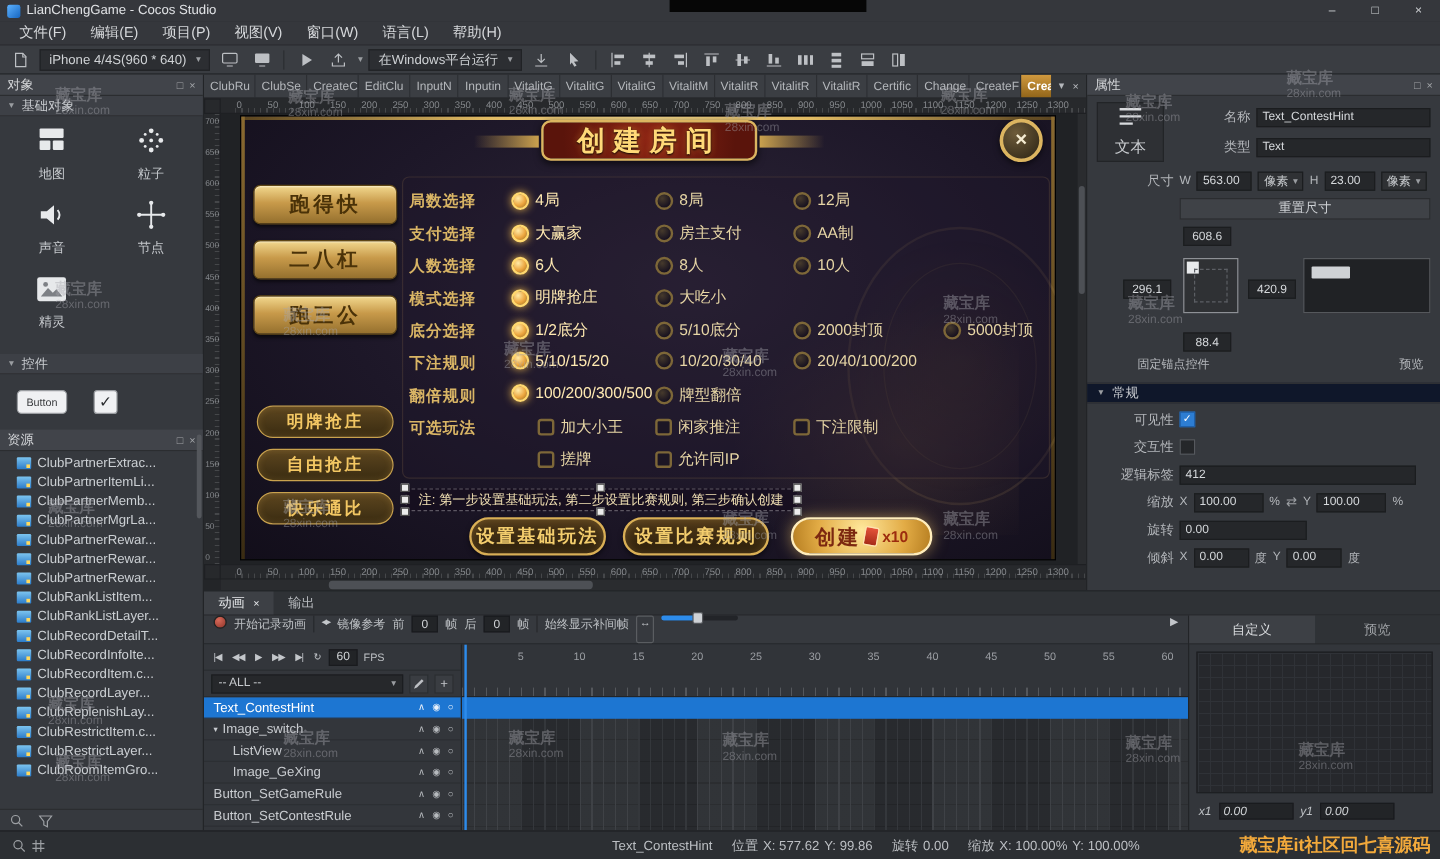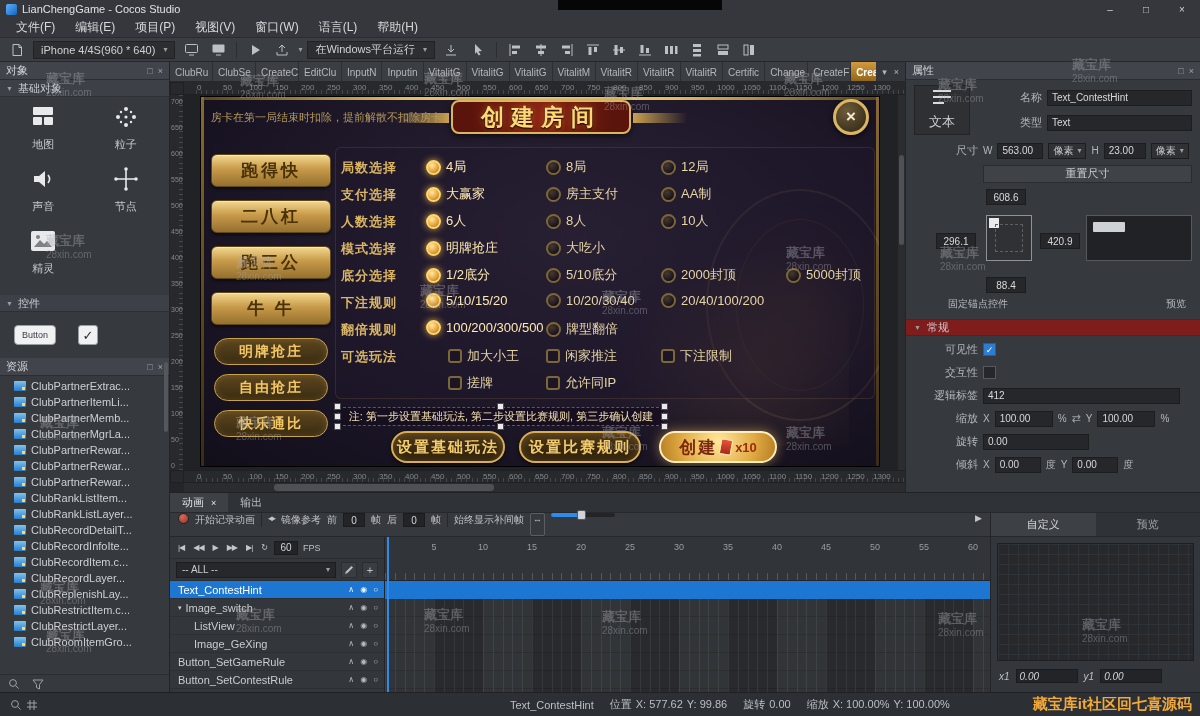--- a/index.html
+++ b/index.html
@@ -128,21 +128,21 @@
 .anc-left{left:22px;top:46px;}
 .anc-right{left:126px;top:46px;}
 .anc-bottom{left:72px;top:90px;}
 .anchor-box{position:absolute;left:72px;top:28px;width:46px;height:46px;background:#2f3134;border:1px solid #8e9196;}
 .anchor-box::after{content:"";position:absolute;left:8px;top:8px;right:8px;bottom:8px;border:1px dashed #5c5f64;}
 .anchor-dot{position:absolute;left:2px;top:2px;width:10px;height:10px;background:#e8eaec;}
 .anc-caption{position:absolute;left:34px;top:110px;font-size:10px;color:#b4b7bb;}
 .preview-box{position:absolute;left:172px;top:28px;width:106px;height:46px;background:#202225;border:1px solid #55585c;}
 .preview-el{position:absolute;left:6px;top:6px;width:32px;height:10px;background:#cfd2d5;border-radius:1px;}
 .preview-caption{position:absolute;left:252px;top:110px;font-size:10px;color:#b4b7bb;}
-.section-bar2{height:17px;margin:4px -8px 2px;background:#7f1d1d;display:flex;align-items:center;gap:6px;padding:0 8px;font-size:11px;color:#c9ccd0;border-top:1px solid #2e3034;border-bottom:1px solid #2e3034;}
+.section-bar2{height:17px;margin:4px -8px 2px;background:#0f172a;display:flex;align-items:center;gap:6px;padding:0 8px;font-size:11px;color:#c9ccd0;border-top:1px solid #2e3034;border-bottom:1px solid #2e3034;}
 .section-bar2 .caret{font-size:7px;}
 .checkbox{width:13px;height:13px;border:1px solid #1f5fa8;background:#2d7dd2;display:inline-flex;align-items:center;justify-content:center;}
 .checkbox i{font-style:normal;font-size:9px;color:#fff;font-weight:bold;}
 .checkbox.off{background:#25272a;border-color:#56595e;}
 .checkbox.off i{visibility:hidden;}
 .swap-ico{font-size:11px;color:#9da0a4;}
 
 
 .timeline{position:absolute;left:170px;top:492px;width:1030px;height:200px;background:#33363b;border-top:1px solid #1f2124;z-index:6;}
 .tl-tabs{height:20px;background:#2f3236;display:flex;border-bottom:1px solid #26282c;}
@@ -642,26 +642,24 @@
         <div class="g-decor"></div>
         <div class="g-decor2"></div>
         <div class="g-photo"></div>
         <div class="g-panel"></div>
         <div class="g-title">
           <span>创建房间</span>
         </div>
         <div class="g-close">
           <span>×</span>
         </div>
-        <div class="g-topnote">房卡在第一局结束时扣除，提前解散不扣除房卡</div>
         <div class="g-modes">
             <div class="g-mode big" style="top: 57px;">跑得快</div>
             <div class="g-mode big" style="top: 103px;">二八杠</div>
             <div class="g-mode big" style="top: 149px;">跑三公</div>
-            <div class="g-mode big" style="top: 195px;">牛 牛</div>
             <div class="g-mode small" style="top: 241px;">明牌抢庄</div>
             <div class="g-mode small" style="top: 277px;">自由抢庄</div>
             <div class="g-mode small" style="top: 313px;">快乐通比</div>
           </div>
         <div class="g-notebar">
           <span>注: 第一步设置基础玩法, 第二步设置比赛规则, 第三步确认创建</span>
           <i class="hd hd1"></i>
           <i class="hd hd2"></i>
           <i class="hd hd3"></i>
           <i class="hd hd4"></i>

